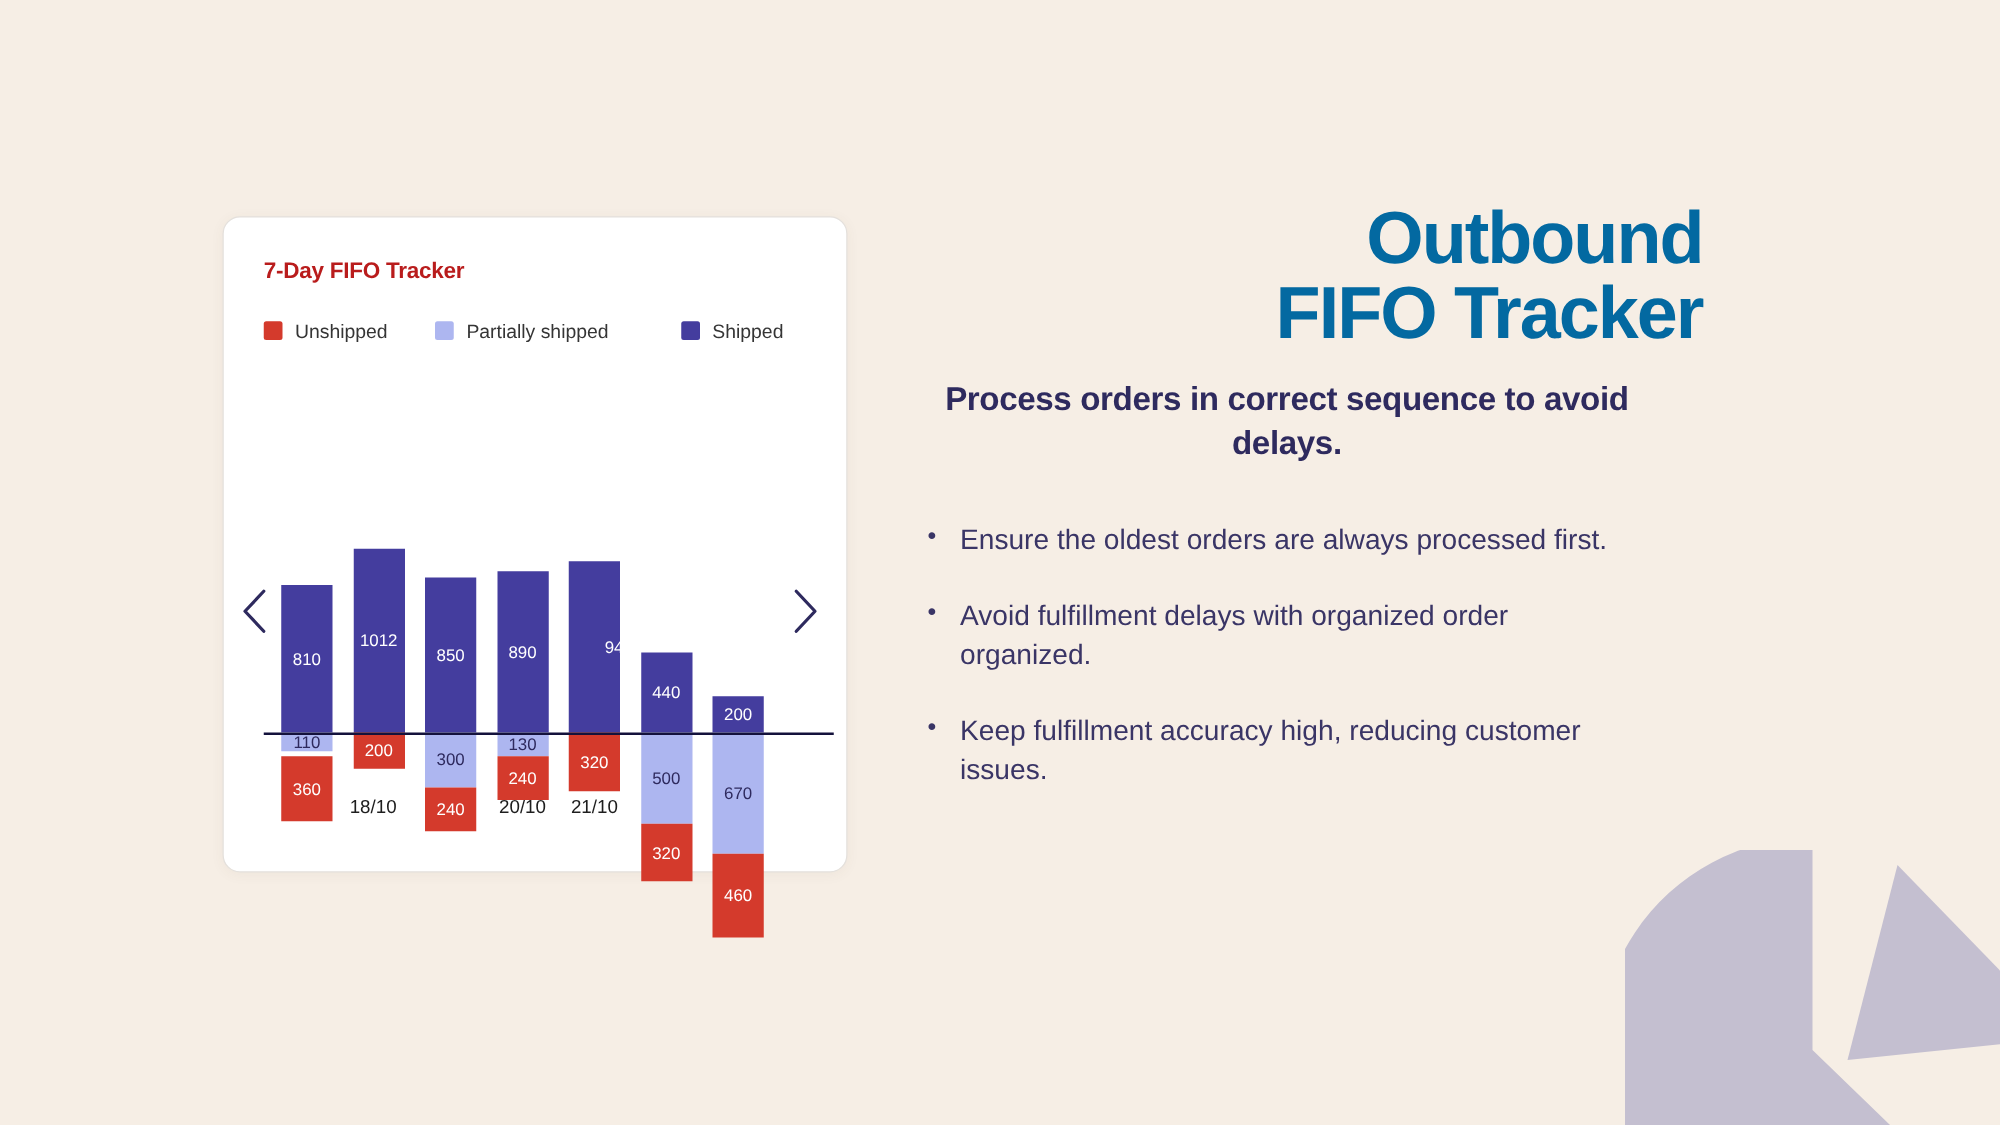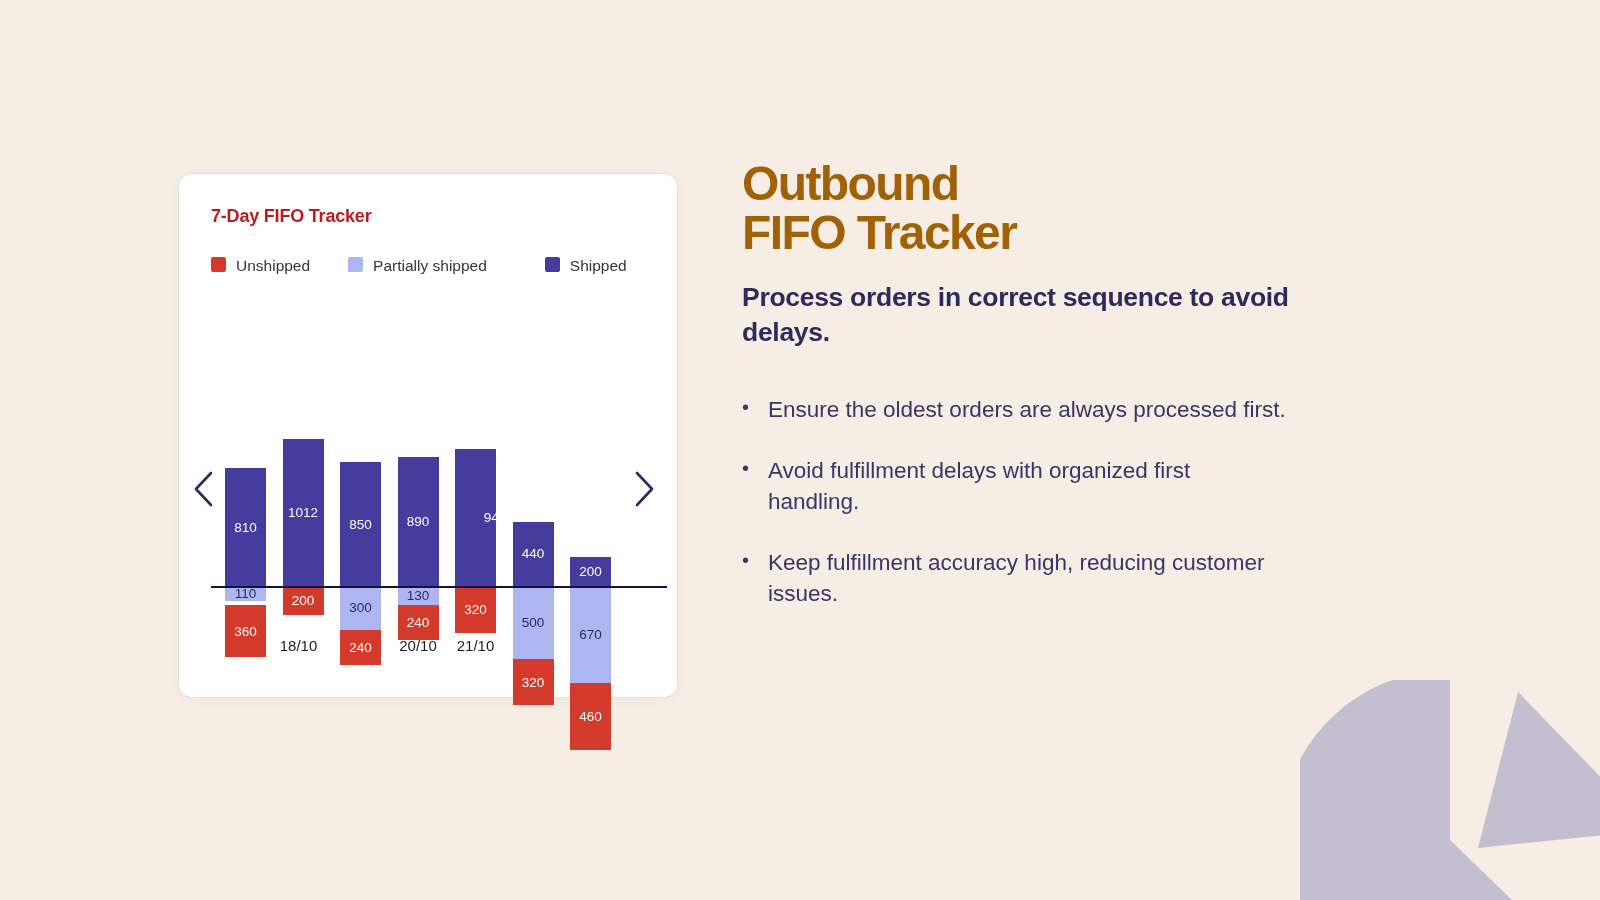--- a/index.html
+++ b/index.html
@@ -124,34 +124,36 @@
   #nav-next { left: 628px; }
 
   
   #content-panel {
     position: absolute;
     left: 742px;
     top: 160px;
     width: 620px;
   }
   #headline {
-    font-size: 48px;
+    font-size: 59px;
     font-weight: bold;
     line-height: 1.02;
-    color: #a16207;
+    color: #0369a1;
     letter-spacing: -1.6px;
+    text-align: right;
   }
   #subhead {
     margin-top: 22px;
     font-size: 26.5px;
     font-weight: bold;
     line-height: 1.32;
     color: #2E2A5E;
     letter-spacing: -0.3px;
     max-width: 575px;
+    text-align: center;
   }
   #bullet-list {
     margin-top: 44px;
     list-style: none;
   }
   .bullet-item {
     display: flex;
     margin-bottom: 30px;
     font-size: 22.5px;
     line-height: 1.38;
@@ -255,20 +257,20 @@
     <span>FIFO Tracker</span>
   </h1>
   <p id="subhead">Process orders in correct sequence to avoid delays.</p>
   <ul id="bullet-list">
       <li class="bullet-item">
         <span class="bullet-dot">•</span>
         <span>Ensure the oldest orders are always processed first.</span>
       </li>
       <li class="bullet-item">
         <span class="bullet-dot">•</span>
-        <span>Avoid fulfillment delays with organized first handling.</span>
+        <span>Avoid fulfillment delays with organized order organized.</span>
       </li>
       <li class="bullet-item">
         <span class="bullet-dot">•</span>
         <span>Keep fulfillment accuracy high, reducing customer issues.</span>
       </li>
     </ul>
 </div>
 
 </body></html>

